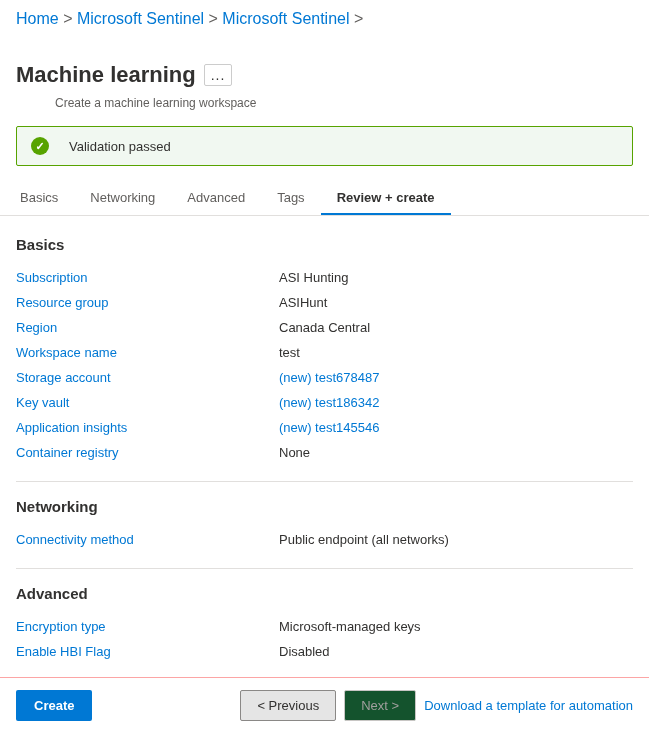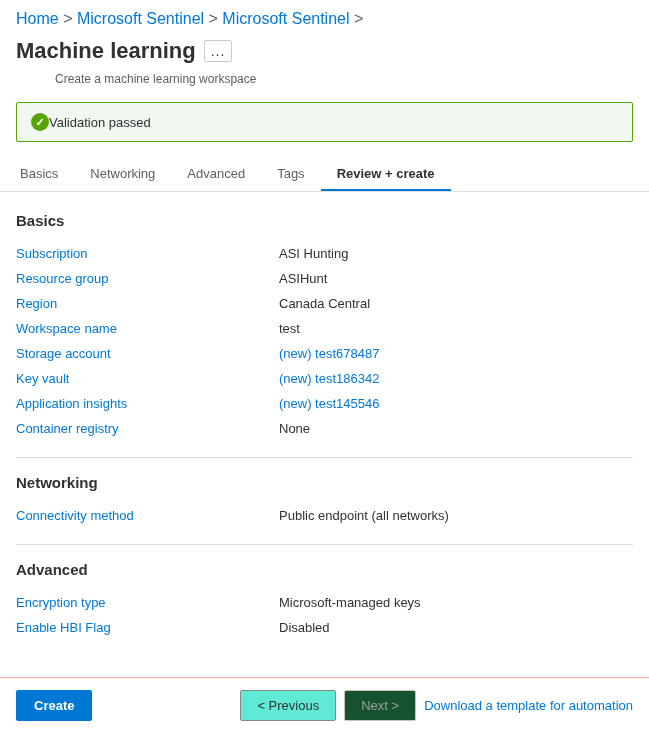--- a/index.html
+++ b/index.html
@@ -17,20 +17,21 @@
       padding: 10px 16px 6px 16px;
     }
     .breadcrumb span {
       color: #605e5c;
     }
     .page-header {
       padding: 4px 16px 8px 16px;
       display: flex;
       align-items: center;
       gap: 8px;
+      margin-top: 24px;
     }
     .page-title {
       font-size: 22px;
       font-weight: 600;
       color: #323130;
     }
     .page-subtitle {
       font-size: 12px;
       color: #605e5c;
       padding: 0 16px 12px 16px;
@@ -47,21 +48,21 @@
       letter-spacing: 1px;
     }
     .validation-banner {
       margin: 4px 16px 16px 16px;
       background: #f1f8f1;
       border: 1px solid #57a300;
       border-radius: 2px;
       padding: 10px 14px;
       display: flex;
       align-items: center;
-      gap: 0;
+      gap: 20px;
     }
     .check-icon {
       width: 18px;
       height: 18px;
       background: #57a300;
       border-radius: 50%;
       display: flex;
       align-items: center;
       justify-content: center;
       flex-shrink: 0;
@@ -150,21 +151,21 @@
       background: #0078d4;
       color: white;
       border: none;
       padding: 8px 18px;
       font-size: 13px;
       font-weight: 600;
       cursor: pointer;
       border-radius: 2px;
     }
     .btn-nav {
-      background: #5eead4;
+      background: #e5e5e5;
       color: #323130;
       border: 1px solid #8a8886;
       padding: 7px 16px;
       font-size: 13px;
       cursor: pointer;
       border-radius: 2px;
     }
     .btn-nav.disabled {
       color: #a19f9d;
       border-color: #c8c6c4;

